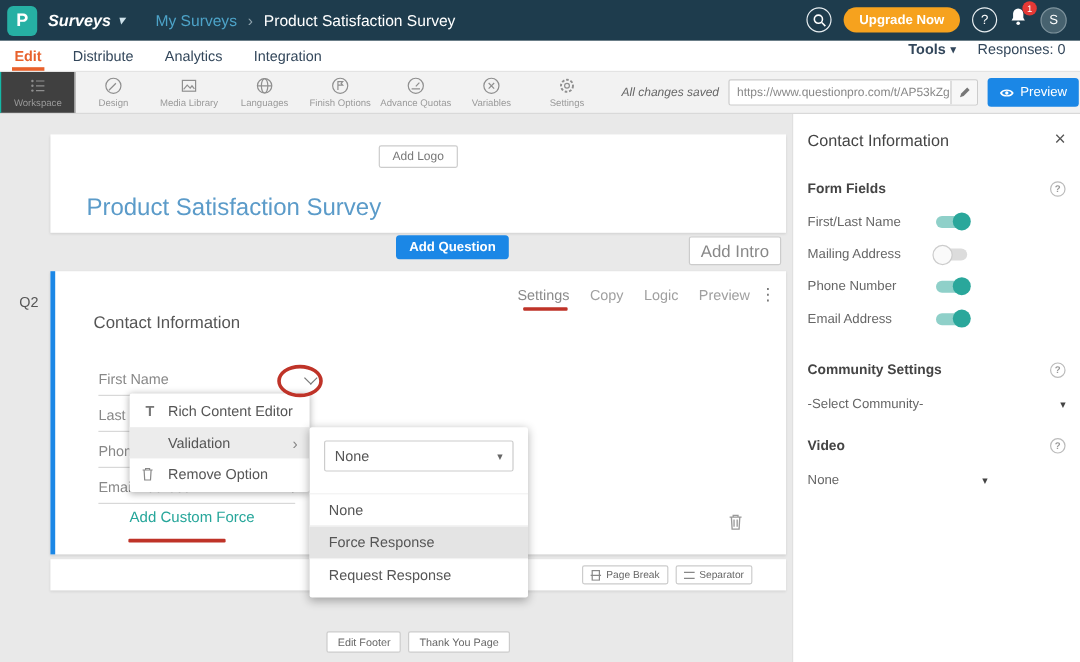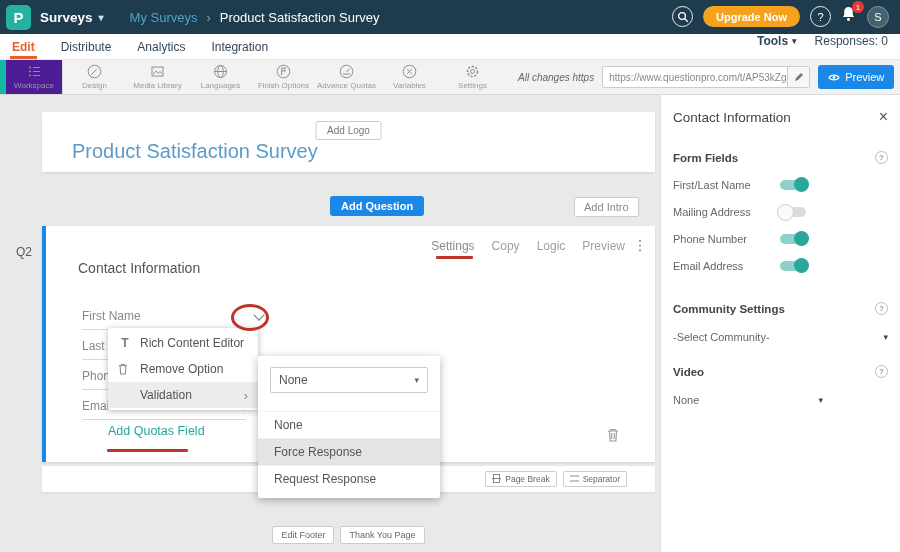--- a/index.html
+++ b/index.html
@@ -3,21 +3,21 @@
 <meta charset="utf-8">
 <style>
   * { margin:0; padding:0; box-sizing:border-box; }
   html,body { width:900px; height:552px; }
   body { position:relative; font-family:"Liberation Sans", sans-serif; background:#e9e9e9; overflow:hidden; font-size:12px; }
   svg { display:block; }
 
   
   .header { position:absolute; left:0; top:0; width:900px; height:34px; background:#1e3c4d; display:flex; align-items:center; color:#fff; z-index:5; }
   .logo { width:25px; height:25px; margin-left:6px; background:#26b0a4; border-radius:5px; display:flex; align-items:center; justify-content:center; font-weight:bold; font-size:15px; color:#fff; }
-  .app-menu { margin-left:9px; font-size:13.5px; font-weight:bold; display:flex; align-items:center; gap:6px; cursor:pointer; }
+  .app-menu { margin-left:9px; font-size:13.5px; font-weight:bold; display:flex; align-items:center; gap:6px; cursor:pointer;font-style:italic; }
   .i-caret::after { content:"▾"; }
   .app-menu .i-caret { font-size:10px; color:#cfe3ec; }
   .breadcrumb { margin-left:26px; font-size:13px; display:flex; gap:9px; align-items:center; }
   .bc-parent { color:#4da3c8; cursor:pointer; }
   .i-chevR::after { content:"›"; }
   .bc-sep { color:#8fa3ad; font-size:13px; }
   .header-right { margin-left:auto; display:flex; align-items:flex-start; gap:10px; margin-right:11px; }
   .circle-btn { width:21px; height:21px; border:1px solid #e8eef1; border-radius:50%; display:flex; align-items:center; justify-content:center; font-size:11px; cursor:pointer; }
   .upgrade { background:#f6a21e; color:#fff; border:none; border-radius:11px; height:21px; padding:0 13px; font-size:11px; font-weight:bold; font-family:"Liberation Sans",sans-serif; cursor:pointer; }
   .bell-wrap { position:relative; width:16px; height:18px; cursor:pointer; }
@@ -31,53 +31,53 @@
   .tab.active { color:#e8612c; }
   .tab.active::after { content:''; position:absolute; bottom:0; left:-2px; right:-2px; height:3px; background:#e8612c; }
   .tab-right { margin-left:auto; display:flex; gap:18px; margin-right:12px; align-items:center; color:#33475b; }
   .tools { font-weight:bold; display:flex; align-items:center; gap:4px; cursor:pointer; }
   .tools .i-caret { font-size:9px; }
 
   
   .toolbar { position:absolute; top:60px; left:0; width:900px; height:35px; background:#f2f2f2; border-bottom:1px solid #d9d9d9; display:flex; align-items:stretch; z-index:5; }
   .tool { width:63px; display:flex; flex-direction:column; align-items:center; justify-content:center; gap:2px; cursor:pointer; }
   .tool .tlabel { font-size:8px; color:#9a9a9a; white-space:nowrap; }
-  .tool.selected { background:#4c1d95; border-left:6px solid #14b8a6; border-right:1px solid #dcdcdc; }
+  .tool.selected { background:#404040; border-left:1px solid #14b8a6; border-right:1px solid #dcdcdc; }
   .saved { font-size:10px; font-style:italic; color:#666; align-self:center; margin-left:14px; white-space:nowrap; }
   .urlbox { align-self:center; margin-left:8px; width:208px; height:22px; background:#fff; border:1px solid #ccc; border-radius:2px; display:flex; align-items:center; overflow:hidden; }
   .urltext { flex:1; font-size:10px; color:#888; padding:0 6px; white-space:nowrap; overflow:hidden; }
   .url-edit { width:22px; height:100%; border-left:1px solid #ccc; display:flex; align-items:center; justify-content:center; background:#f7f7f7; cursor:pointer; }
   .preview-btn { align-self:center; margin-left:8px; height:24px; background:#1b87e6; color:#fff; border:none; border-radius:3px; font-size:11px; padding:0 10px; display:flex; align-items:center; gap:5px; font-family:"Liberation Sans",sans-serif; cursor:pointer; }
 
   
   .canvas { position:absolute; left:0; top:95px; width:660px; height:457px; background:#e9e9e9; }
-  .survey-card { position:absolute; left:42px; top:17px; width:613px; height:60px; background:#fff; box-shadow:0 1px 2px rgba(0,0,0,0.1); }
+  .survey-card { position:absolute; left:42px; top:17px; width:613px; height:82px; background:#fff; box-shadow:0 1px 2px rgba(0,0,0,0.1); }
   .add-logo { position:absolute; top:9px; left:50%; transform:translateX(-50%); background:#fff; border:1px solid #ccc; border-radius:2px; font-size:10px; color:#777; padding:3px 11px; cursor:pointer; }
   .survey-title { position:absolute; left:30px; bottom:9px; font-size:20px; color:#5b9bc9; cursor:text; }
   .add-question { position:absolute; left:330px; top:101px; background:#1b87e6; color:#fff; border:none; border-radius:3px; font-size:11px; font-weight:bold; padding:4px 11px; font-family:"Liberation Sans",sans-serif; cursor:pointer; }
-  .add-intro { position:absolute; left:574px; top:102px; background:#fff; border:1px solid #ccc; border-radius:2px; color:#888; font-size:11px; padding:3px 9px; cursor:pointer; }
+  .add-intro { position:absolute; left:574px; top:102px; background:#fff; border:1px solid #ccc; border-radius:2px; color:#888; font-size:14px; padding:3px 9px; cursor:pointer; }
   .q-label { position:absolute; left:16px; top:150px; font-size:12px; color:#555; }
 
   .question-card { position:absolute; left:42px; top:131px; width:613px; height:236px; background:#fff; border-left:4px solid #1b87e6; box-shadow:0 1px 2px rgba(0,0,0,0.1); }
   .q-actions { position:absolute; top:13px; right:30px; display:flex; gap:17px; font-size:12px; color:#a0a0a0; align-items:center; }
   .q-actions .act { cursor:pointer; }
   .q-actions .act.sel { color:#8a8a8a; }
   .q-dots { position:absolute; top:11px; right:8px; color:#777; font-size:14px; cursor:pointer; }
   .i-dots::after { content:"⋮"; }
   .q-title { position:absolute; left:32px; top:34px; font-size:14px; color:#555; cursor:text; }
   .field { position:absolute; left:36px; width:164px; height:26px; border-bottom:1px solid #d8d8d8; font-size:12px; color:#888; display:flex; align-items:flex-end; padding-bottom:6px; cursor:text; }
   .f1 { top:78px;align-items:flex-end; } .f2 { top:108px; } .f3 { top:138px; } .f4 { top:168px; }
   .field .fcaret { margin-left:auto; font-size:8px; color:#999; }
   .dd-btn { position:absolute; left:200px; top:80px; width:26px; height:22px; display:flex; align-items:center; justify-content:center; cursor:pointer; }
   .chev { width:8px; height:8px; border-right:1.6px solid #777; border-bottom:1.6px solid #777; transform:rotate(45deg); margin-top:-4px; }
   .add-custom { position:absolute; left:62px; top:198px; font-size:12.5px; color:#26a69a; cursor:pointer; }
   .q-trash { position:absolute; right:36px; top:202px; cursor:pointer; }
 
   .element-band { position:absolute; left:42px; top:371px; width:613px; height:26px; background:#fff; display:flex; align-items:center; justify-content:flex-end; gap:6px; padding-right:28px; box-shadow:0 1px 2px rgba(0,0,0,0.08); }
-  .mini-btn { display:flex; gap:4px; background:#fff; border:1px solid #ccc; border-radius:2px; font-size:8.5px; color:#666; padding:2px 6px; cursor:pointer; }
+  .mini-btn { display:flex; align-items:center; gap:4px; background:#fff; border:1px solid #ccc; border-radius:2px; font-size:8.5px; color:#666; padding:2px 6px; cursor:pointer; }
   .footer-row { position:absolute; left:42px; top:431px; width:613px; display:flex; justify-content:center; gap:6px; }
   .foot-btn { background:#fff; border:1px solid #ccc; border-radius:2px; font-size:9px; color:#666; padding:3px 8px; cursor:pointer; }
 
   
   .sidebar { position:absolute; left:660px; top:95px; width:240px; height:457px; background:#fff; border-left:1px solid #e0e0e0; padding:14px 12px; }
   .sb-head { display:flex; align-items:center; font-size:13.5px; color:#444; }
   .sb-close { margin-left:auto; color:#555; font-size:16px; line-height:1; cursor:pointer; }
   .i-close::after { content:"×"; }
   .sb-sec-head { display:flex; align-items:center; font-size:11.5px; font-weight:bold; color:#444; }
   .mt26 { margin-top:26px; } .mt30 { margin-top:30px; } .mt22 { margin-top:22px; }
@@ -236,21 +236,21 @@
   </div>
   <div class="tool">
     <span>
         <svg width="15" height="15" viewBox="0 0 15 15">
           <circle cx="7.5" cy="7.5" r="5" fill="none" stroke="#8f8f8f" stroke-width="1.6" stroke-dasharray="2.2 1.5"></circle>
           <circle cx="7.5" cy="7.5" r="2" fill="none" stroke="#8f8f8f"></circle>
         </svg>
       </span>
     <span class="tlabel">Settings</span>
   </div>
-  <span class="saved">All changes https</span>
+  <span class="saved">All changes saved</span>
   <div class="urlbox">
     <span class="urltext">https://www.questionpro.com/t/AP53kZgUI</span>
     <span class="url-edit">
       <svg width="10" height="10" viewBox="0 0 10 10">
           <path d="M1 9l1-3 5-5 2 2-5 5-3 1z" fill="#777"></path>
         </svg>
     </span>
   </div>
   <button class="preview-btn">
     <svg width="12" height="9" viewBox="0 0 12 9">
@@ -293,21 +293,21 @@
       <span>Last Name</span>
     </div>
     <div class="field f3">
       <span>Phone Number</span>
     </div>
     <div class="field f4">
       <span>Email Address</span>
       <span class="fcaret i-caret"></span>
     </div>
 
-    <div class="add-custom">Add Quotas Field</div>
+    <div class="add-custom">Add Custom Force</div>
     <span class="q-trash">
       <svg width="12" height="14" viewBox="0 0 12 14">
           <path d="M1 3h10M4 3V1.5h4V3M2.5 3l.6 10h5.8l.6-10M4.7 5v6M7.3 5v6" fill="none" stroke="#999" stroke-width="1.1"></path>
         </svg>
     </span>
   </div>
 
   <div class="element-band">
     <button class="mini-btn">
       <svg width="9" height="9" viewBox="0 0 9 9">
@@ -375,33 +375,33 @@
     <span>None</span>
     <span class="sel-caret i-caret"></span>
   </div>
 </aside>
 
 <div class="ctx-menu">
   <div class="ctx-item">
     <span class="ctx-icon i-T"></span>
     <span>Rich Content Editor</span>
   </div>
+  <div class="ctx-item hl">
+    <span class="ctx-icon"></span>
+    <span>Validation</span>
+    <span class="ctx-arrow i-chevR"></span>
+  </div>
   <div class="ctx-item">
     <span class="ctx-icon">
       <svg width="10" height="12" viewBox="0 0 12 14">
           <path d="M1 3h10M4 3V1.5h4V3M2.5 3l.6 10h5.8l.6-10" fill="none" stroke="#888" stroke-width="1.2"></path>
         </svg>
     </span>
     <span>Remove Option</span>
   </div>
-  <div class="ctx-item hl">
-    <span class="ctx-icon"></span>
-    <span>Validation</span>
-    <span class="ctx-arrow i-chevR"></span>
-  </div>
 </div>
 
 <div class="submenu">
   <div class="sub-select">
     <span>None</span>
     <span class="sel-caret i-caret"></span>
   </div>
   <div class="sub-opts">
     <div class="sub-opt">None</div>
     <div class="sub-opt hl">Force Response</div>

